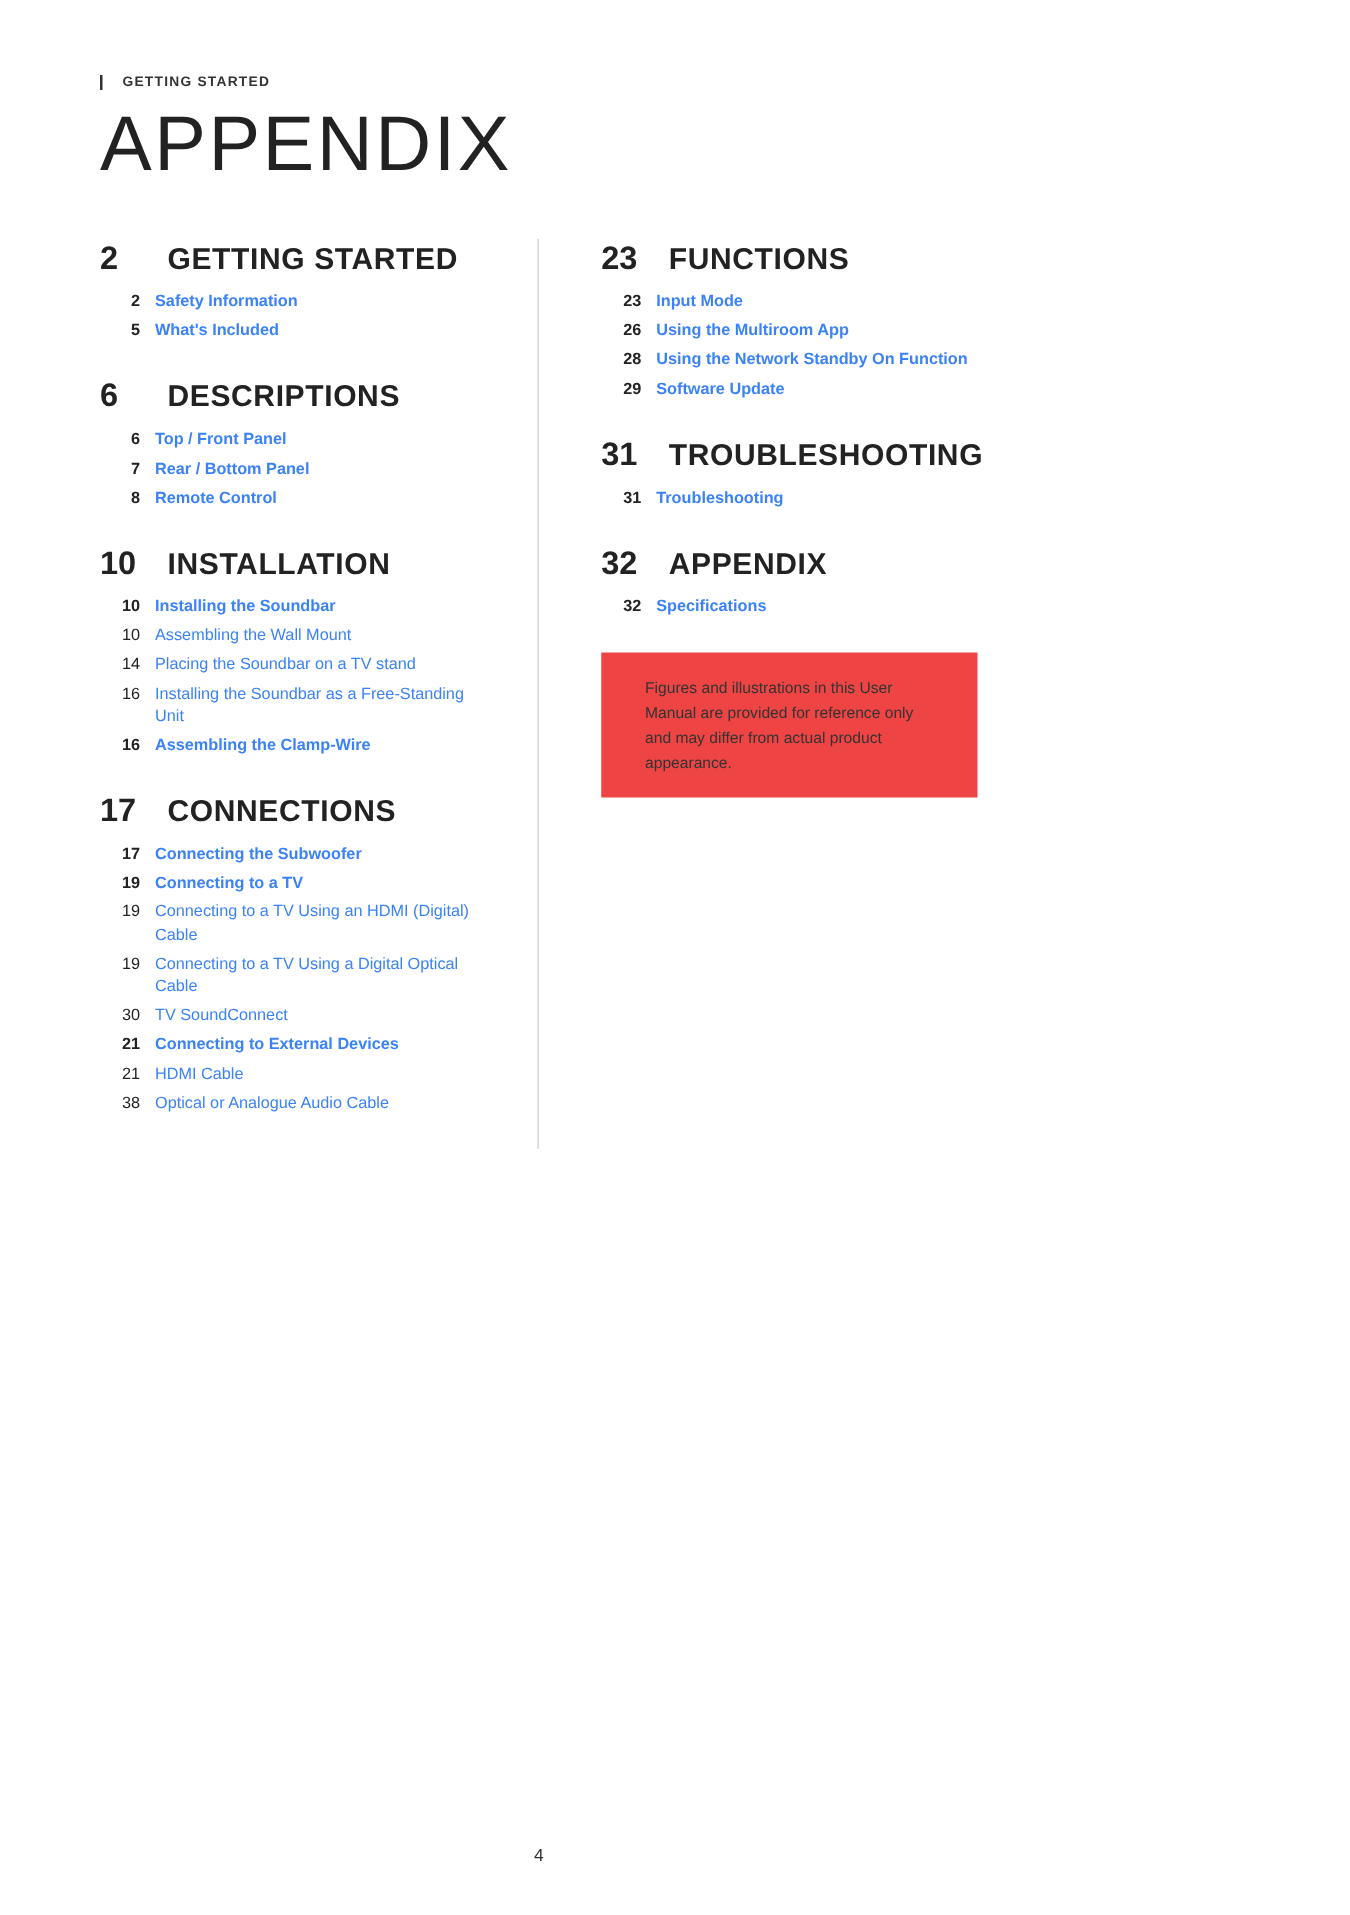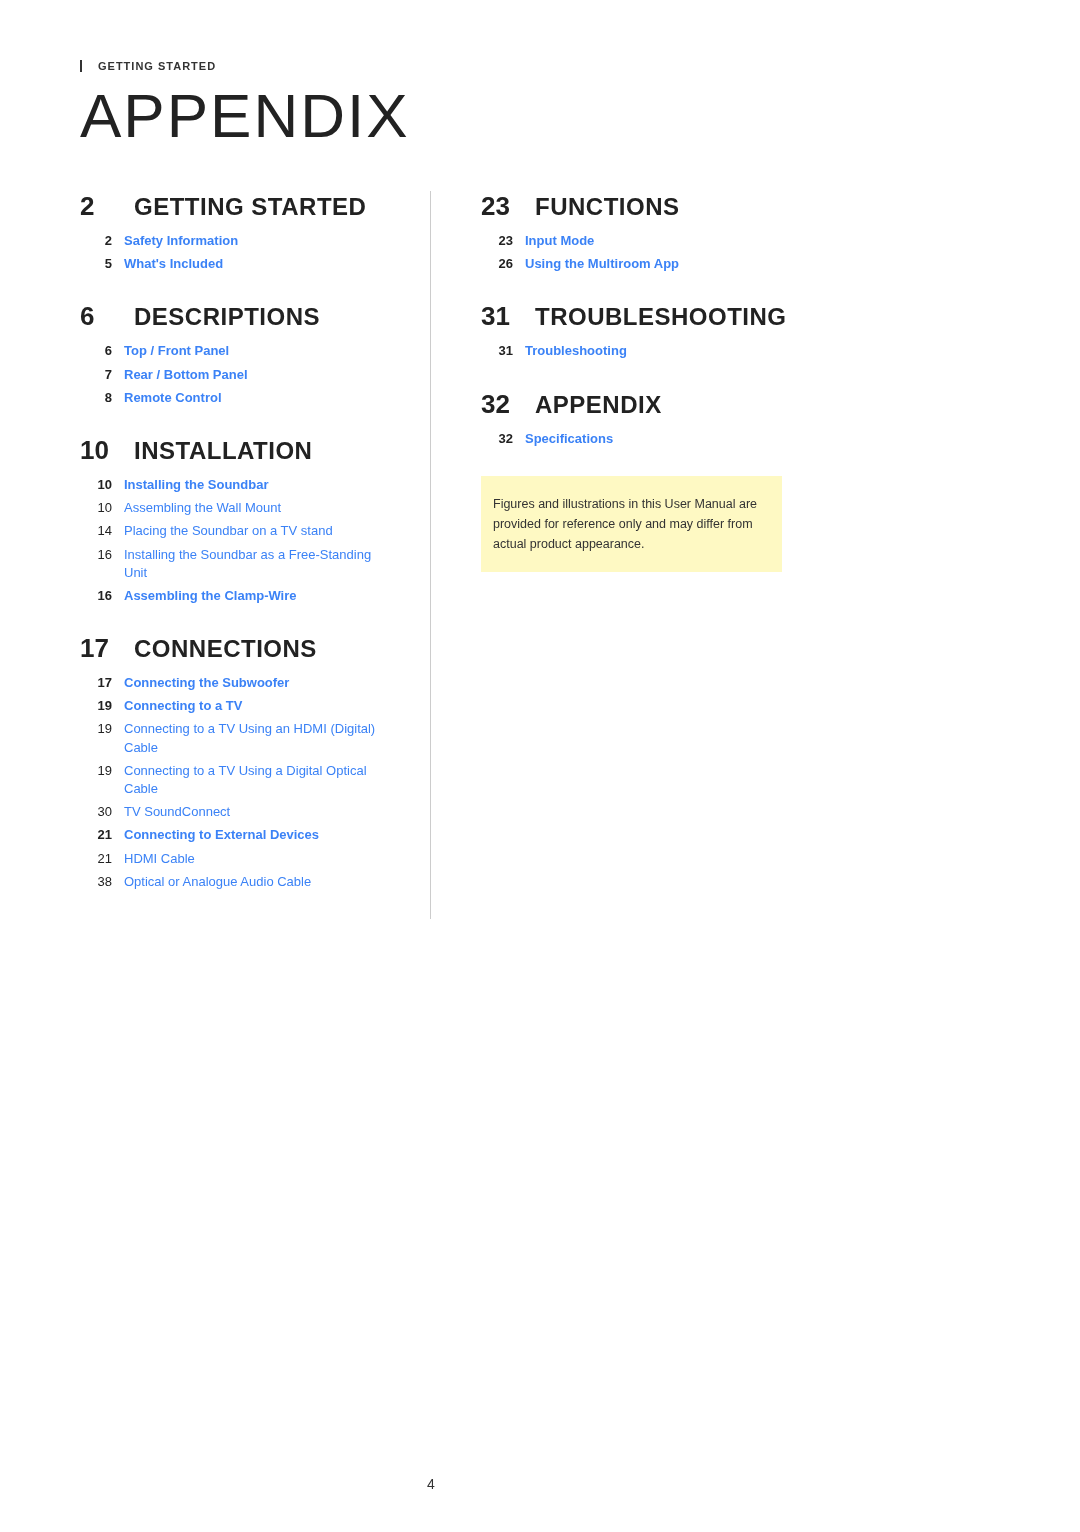--- a/index.html
+++ b/index.html
@@ -109,22 +109,22 @@
       color: #3b82f6;
       line-height: 1.4;
     }
 
     .toc-item.bold .toc-item-number,
     .toc-item.bold .toc-item-label {
       font-weight: bold;
     }
 
     .note-box {
-      background: #fef9c3;
-      padding: 18px 12px;
+      background: #ef4444;
+      padding: 18px 35px;
       margin-top: 16px;
       font-size: 12.5px;
       line-height: 1.6;
       color: #333;
     }
 
     .page-number {
       position: absolute;
       bottom: 40px;
       left: 50%;
@@ -250,20 +250,28 @@
             <span class="section-title">FUNCTIONS</span>
           </div>
           <div class="toc-item bold">
             <span class="toc-item-number">23</span>
             <span class="toc-item-label">Input Mode</span>
           </div>
           <div class="toc-item bold">
             <span class="toc-item-number">26</span>
             <span class="toc-item-label">Using the Multiroom App</span>
           </div>
+          <div class="toc-item bold">
+            <span class="toc-item-number">28</span>
+            <span class="toc-item-label">Using the Network Standby On Function</span>
+          </div>
+          <div class="toc-item bold">
+            <span class="toc-item-number">29</span>
+            <span class="toc-item-label">Software Update</span>
+          </div>
         </div>
         <div class="section">
           <div class="section-header">
             <span class="section-number">31</span>
             <span class="section-title">TROUBLESHOOTING</span>
           </div>
           <div class="toc-item bold">
             <span class="toc-item-number">31</span>
             <span class="toc-item-label">Troubleshooting</span>
           </div>

